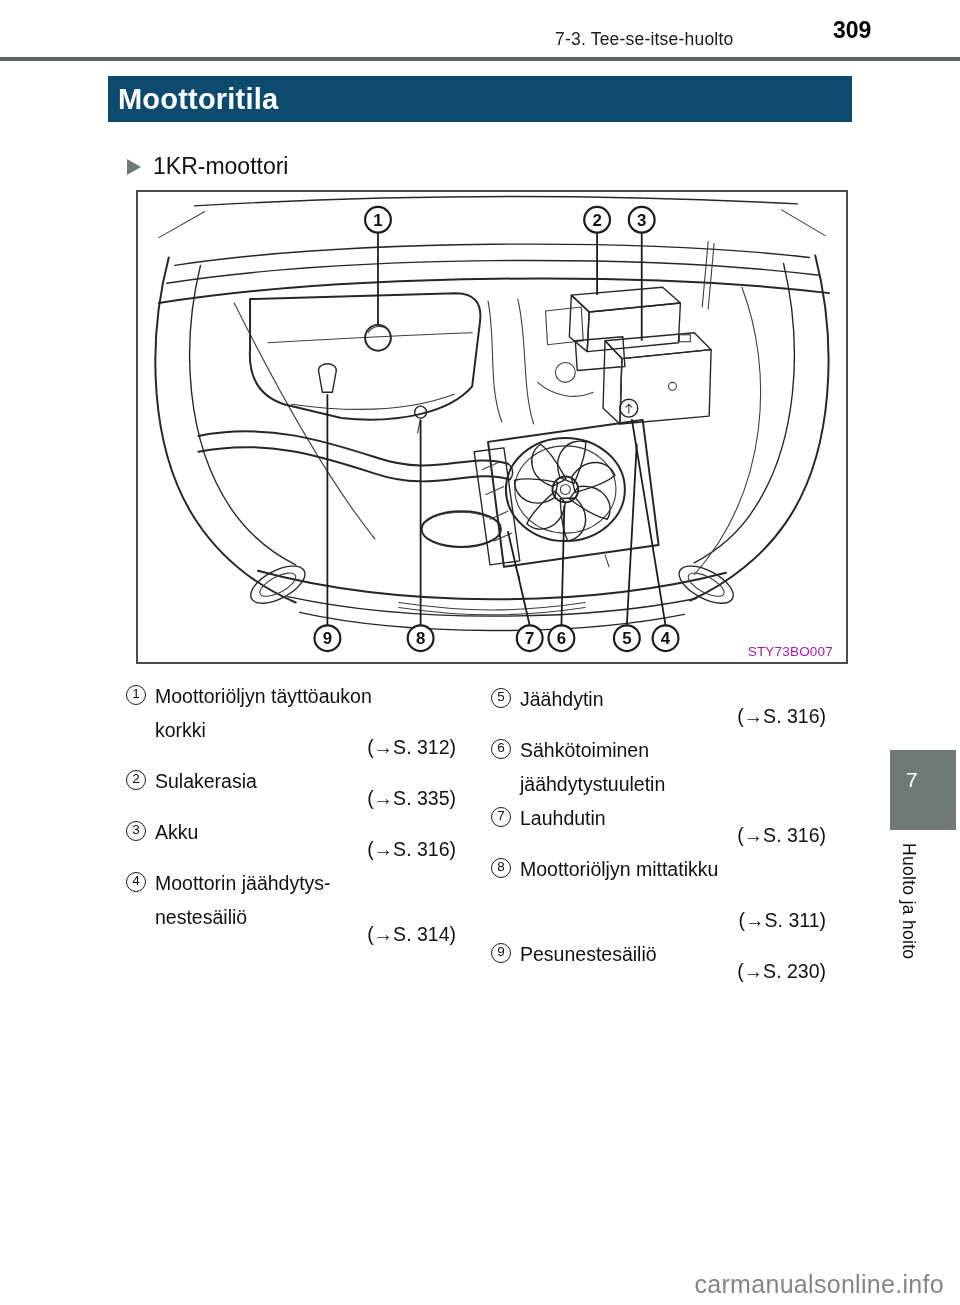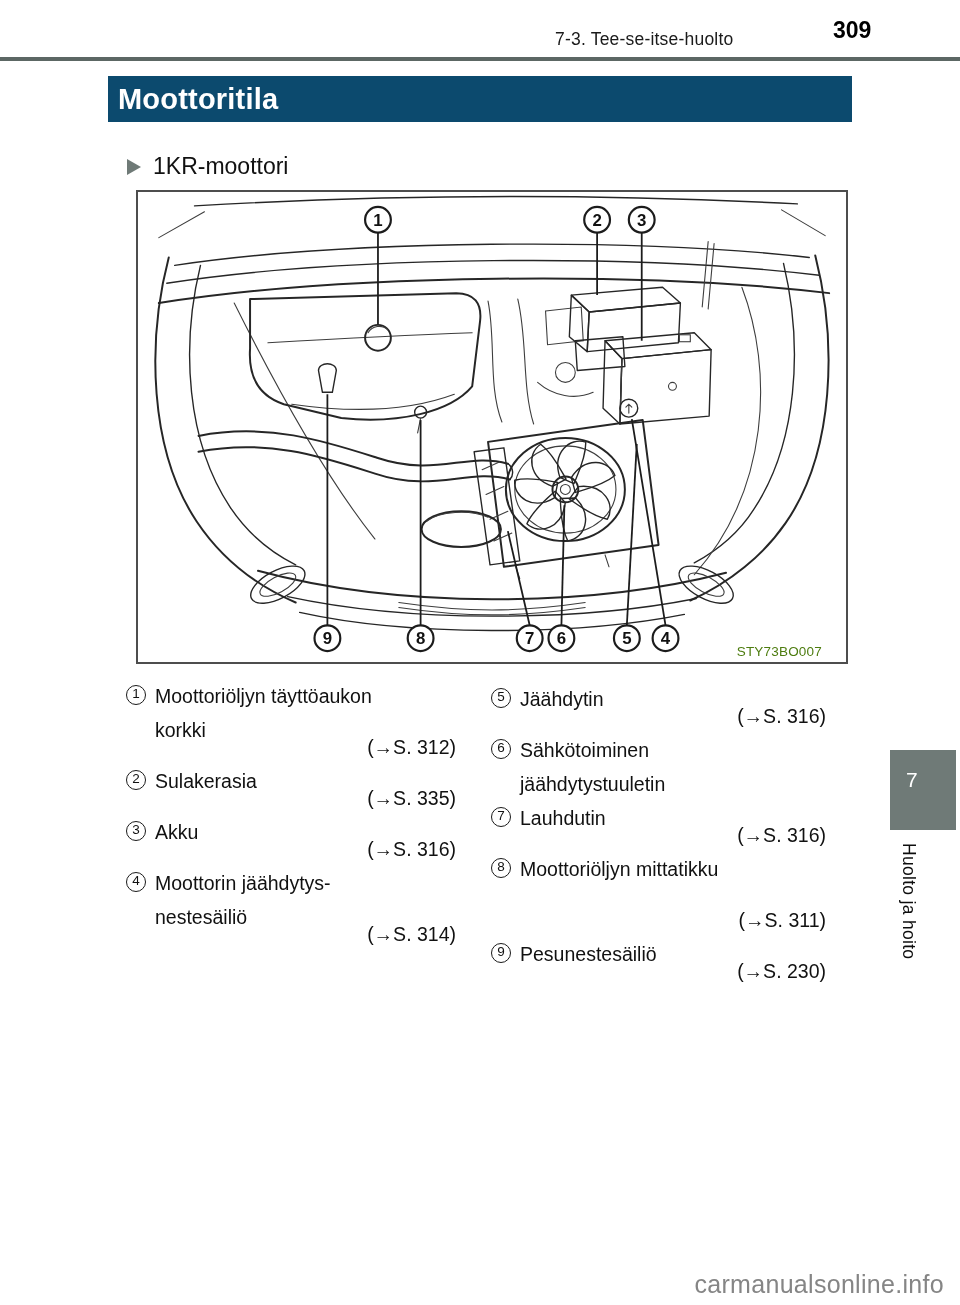--- a/index.html
+++ b/index.html
@@ -14,21 +14,21 @@
   
   .title-bar{position:absolute;left:108px;top:76px;width:744px;height:46px;background:#0c4a6e;}
   .title-bar span{display:block;padding-left:10px;line-height:46px;font-size:29px;font-weight:bold;color:#ffffff;letter-spacing:.2px;}
   
   .bullet-arrow{position:absolute;left:127px;top:159px;width:0;height:0;
     border-top:8px solid transparent;border-bottom:8px solid transparent;border-left:14px solid #6f7a77;}
   .bullet-label{position:absolute;left:153px;top:153px;font-size:23px;color:#111;}
   
   .figure-box{position:absolute;left:136px;top:190px;width:712px;height:474px;border:2px solid #4d4d4d;box-sizing:border-box;background:#fff;}
   .figure-box svg{position:absolute;left:0;top:0;}
-  .figure-code{position:absolute;right:24px;bottom:3px;font-size:13.5px;color:#4d7c0f;letter-spacing:.2px;}
+  .figure-code{position:absolute;right:13px;bottom:3px;font-size:13.5px;color:#a21caf;letter-spacing:.2px;}
   
   .legend-col{position:absolute;font-size:19.5px;color:#111;}
   .legend-col.left{left:126px;top:679px;width:330px;}
   .legend-col.right{left:491px;top:682px;width:335px;}
   .lg-line{display:flex;align-items:flex-start;line-height:34px;}
   .lg-circ{flex:0 0 auto;width:20px;height:20px;margin:6px 9px 0 0;border:1.7px solid #1a1a1a;border-radius:50%;
     box-sizing:border-box;font-size:13.5px;line-height:16.5px;text-align:center;color:#111;}
   .lg-cont{padding-left:29px;}
   .lg-label{white-space:nowrap;}
   .lg-ref{margin-left:auto;white-space:nowrap;margin-top:17px;}

